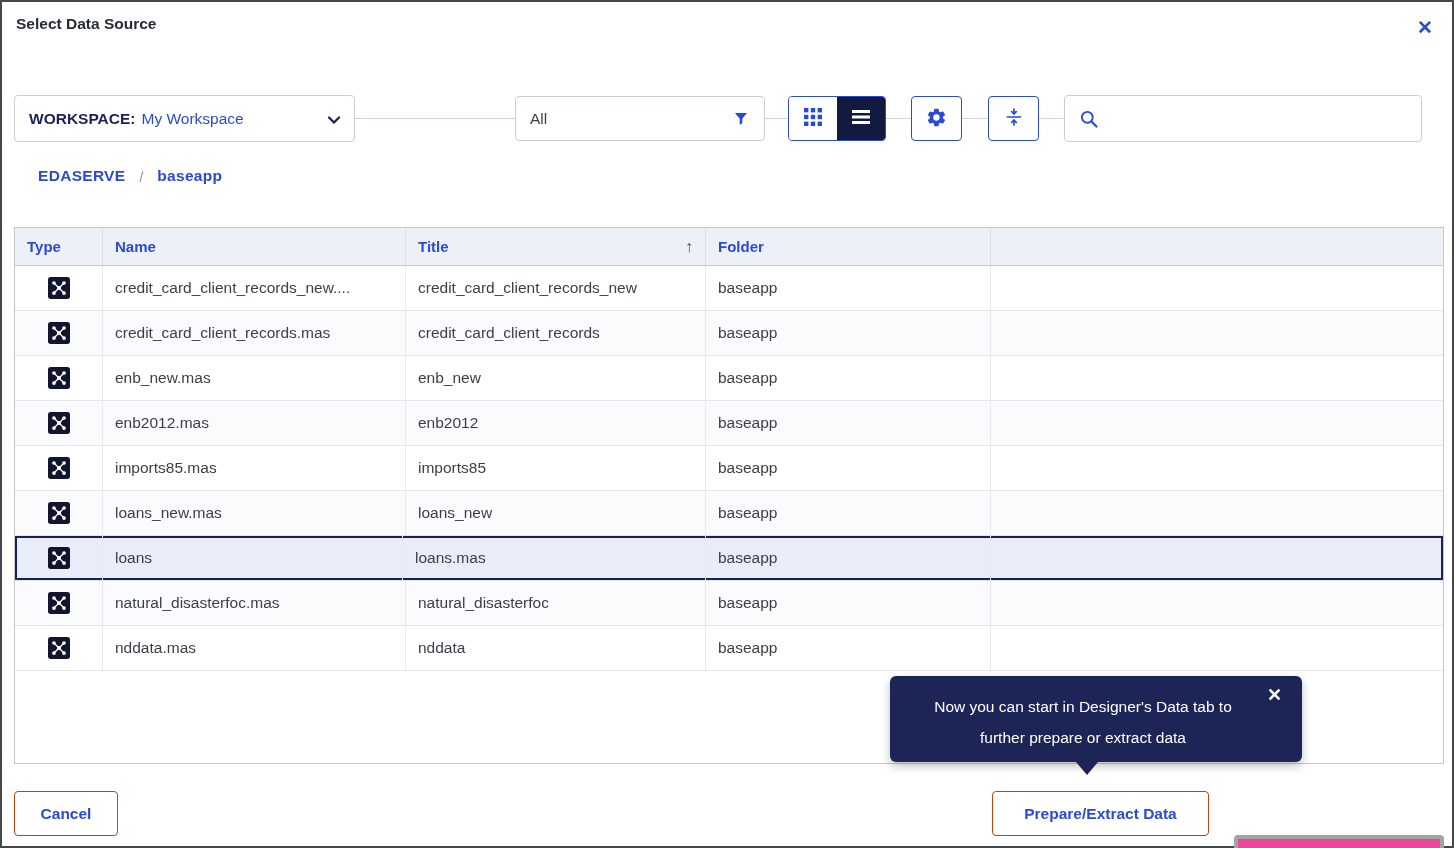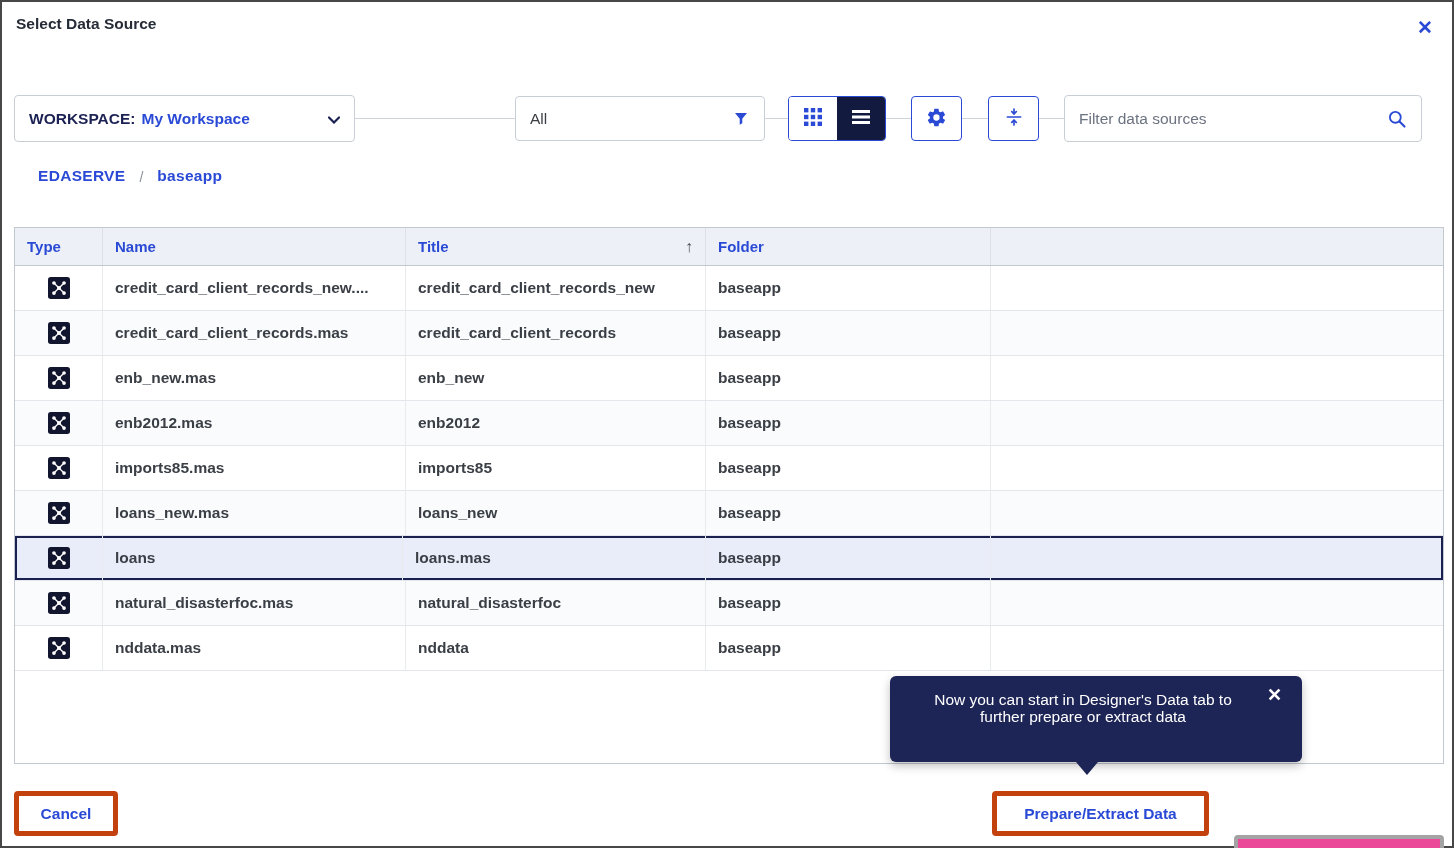--- a/index.html
+++ b/index.html
@@ -34,21 +34,21 @@
     width: 709px; height: 1px; background: #cfd4db; z-index: 0;
   }
   .tb { position: absolute; z-index: 1; background: #fff; }
   .workspace-dd {
     left: 12px; top: 93px; width: 341px; height: 47px;
     border: 1px solid #c9ced6; border-radius: 4px;
     display: flex; align-items: center; padding: 12px 14px; gap: 6px;
     cursor: pointer; font-size: 15.5px;
   }
   .workspace-dd .ws-label { font-weight: bold; color: #1b2152; }
-  .workspace-dd .ws-value { color: #2a4ad6; font-weight: bold; }
+  .workspace-dd .ws-value { color: #2a4ad6; }
   .workspace-dd .caret { margin-left: auto; color: #1b2152; }
   .filter-select {
     left: 513px; top: 94px; width: 250px; height: 45px;
     border: 1px solid #c9ced6; border-radius: 4px;
     display: flex; align-items: center; padding: 16px 14px;
     cursor: pointer; font-size: 15.5px; color: #3a3f46;
   }
   .filter-select .funnel { margin-left: auto; color: #2a4ad6; display: flex; }
   .view-toggle {
     left: 786px; top: 94px; width: 98px; height: 45px;
@@ -108,59 +108,59 @@
   .col-folder { width: 285px; flex: none; }
   .col-extra  { flex: 1; border-right: none !important; }
   .thead .col-title { justify-content: space-between; }
   .sort-arrow { color: #4a4f57; font-weight: normal; font-size: 16px; }
   .trow {
     display: flex; height: 45px; background: #fff;
     border-bottom: 1px solid #e3e6ea;
     font-size: 15.5px; color: #3a3f46; cursor: pointer;
   }
   .trow:nth-child(even) { background: #fafbfd; }
-  .trow .cell { display: flex; align-items: center; border-right: 1px solid #e8eaee; font-weight: bold; }
+  .trow .cell { display: flex; align-items: center; border-right: 1px solid #e8eaee; }
   .trow .col-type { justify-content: center; }
   .trow.selected {
     background: #e9ecf9;
     box-shadow: inset 0 0 0 2px #1a2150;
   }
   .mas-icon { width: 22px; height: 22px; display: block; }
   
   .tooltip {
     position: absolute; left: 888px; top: 674px;
     width: 412px; height: 86px;
     background: #1d2456; border-radius: 6px;
     color: #fff; z-index: 6;
     box-shadow: 0 4px 10px rgba(0,0,0,.25);
   }
   .tooltip .tt-text {
     position: absolute; left: 34px; right: 60px; top: 15px;
-    text-align: center; font-size: 15.5px; line-height: 17px;
+    text-align: center; font-size: 15.5px; line-height: 31px;
   }
   .tooltip .tt-close {
     position: absolute; right: 20px; top: 8px;
     color: #fff; font-size: 18px; font-weight: bold;
     background: none; border: none; cursor: pointer;
   }
   .tooltip .tt-arrow {
     position: absolute; left: 186px; top: 86px;
     width: 0; height: 0;
     border-left: 11px solid transparent;
     border-right: 11px solid transparent;
     border-top: 13px solid #1d2456;
   }
   
   .btn {
     position: absolute; top: 789px; height: 45px;
     border-radius: 4px; font-family: "Liberation Sans", sans-serif;
     font-size: 15.5px; font-weight: bold; cursor: pointer;
     display: flex; align-items: center; justify-content: center;
   }
-  .btn.outline { background: #fff; border: 5px solid #c2410c; color: #2a4ad6; }
+  .btn.outline { background: #fff; border: 1px solid #c2410c; color: #2a4ad6; }
   .btn.primary { background: #ec4899; border: 4px solid #a3a3a3; color: #fff; margin-top: 44px; }
   .cancel-btn  { left: 12px;   width: 104px; }
   .prepare-btn { left: 990px;  width: 217px; }
   .create-btn  { left: 1232px; width: 210px; }
 </style>
 </head>
 <body>
 
 <div class="dialog">
 
@@ -233,21 +233,20 @@
         <line x1="4" y1="12" x2="20" y2="12"></line>
         <line x1="12" y1="2.5" x2="12" y2="8"></line>
           <path d="M9.3 5.6 12 8.3l2.7-2.7"></path>
         <line x1="12" y1="21.5" x2="12" y2="16"></line>
           <path d="M9.3 18.4 12 15.7l2.7 2.7"></path>
       </svg>
     </span>
   </button>
 
   <div class="tb search-box">
-    <input type="text" placeholder="Filter data sources" style="">
     <span class="mag">
       <svg width="20" height="20" viewBox="0 0 24 24">
           <circle cx="10" cy="10" r="6.5" fill="none" stroke="currentColor" stroke-width="2.2"></circle>
           <line x1="15" y1="15" x2="21" y2="21" stroke="currentColor" stroke-width="2.6" stroke-linecap="round"></line>
         </svg>
     </span>
   </div>
 
   <div class="breadcrumb">
     <span class="crumb">EDASERVE</span>

